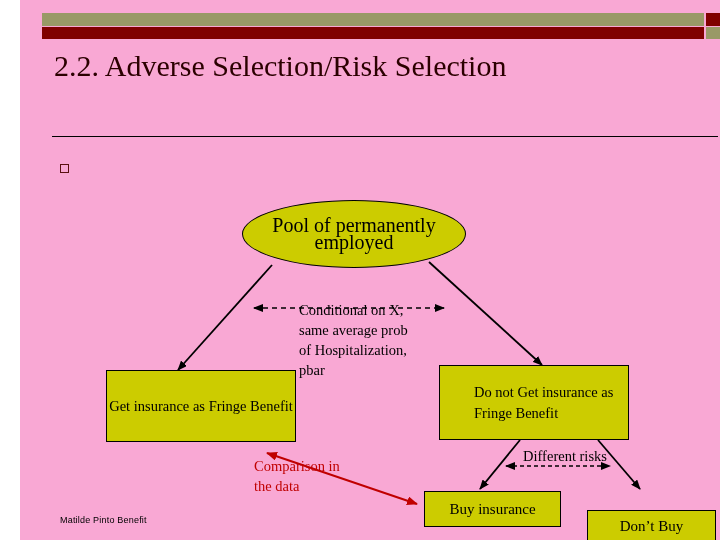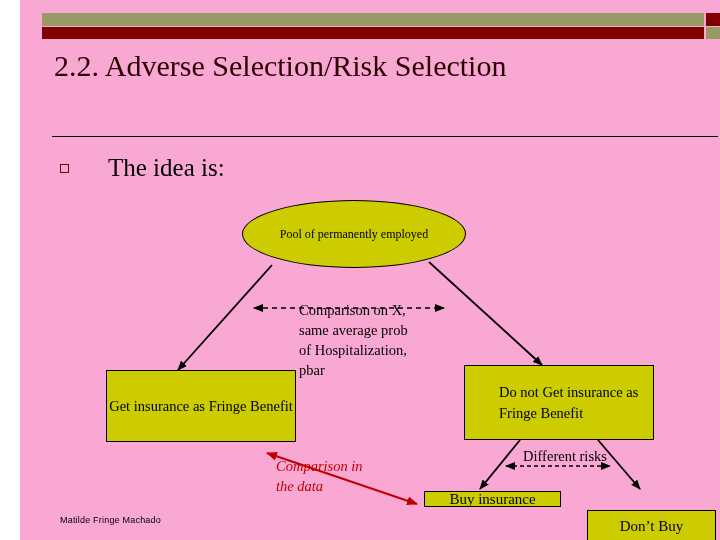--- a/index.html
+++ b/index.html
@@ -130,21 +130,21 @@
     border: 1px solid #000000;
     border-radius: 50%;
     display: flex;
     align-items: center;
     justify-content: center;
     text-align: center;
     box-sizing: border-box;
   }
   .ellipse .shape-text {
     font-family: "Liberation Serif", serif;
-    font-size: 12px;
+    font-size: 20px;
     line-height: 17px;
     color: #000000;
   }
 
   .box {
     position: absolute;
     background: #CCCC00;
     border: 1px solid #000000;
     box-sizing: border-box;
   }
@@ -214,21 +214,20 @@
     <div class="bar-khaki-square"></div>
   </div>
 
   <div id="title-block">
     <div class="title-line">2.2. Adverse Selection/Risk Selection</div>
   </div>
   <div id="title-rule"></div>
 
   <div id="bullet-row">
     <div id="bullet-square"></div>
-    <div id="bullet-text">The idea is:</div>
   </div>
 
   <div id="diagram">
 
     <svg id="arrow-svg" viewBox="0 0 720 540" xmlns="http://www.w3.org/2000/svg">
       <defs>
         <marker id="ah-black" markerWidth="10" markerHeight="8" refX="9" refY="4" orient="auto" markerUnits="userSpaceOnUse">
           <path d="M0,0 L10,4 L0,8 z" fill="#000000"></path>
         </marker>
         <marker id="ah-black-start" markerWidth="10" markerHeight="8" refX="1" refY="4" orient="auto" markerUnits="userSpaceOnUse">
@@ -254,46 +253,46 @@
 
       <line x1="578" y1="440" x2="620" y2="489" stroke="#000000" stroke-width="1.8" marker-end="url(#ah-black)"></line>
 
       <line x1="486" y1="466" x2="590" y2="466" stroke="#000000" stroke-width="1.4" stroke-dasharray="4,3" marker-end="url(#ah-black)" marker-start="url(#ah-black-start)"></line>
     </svg>
 
     <div class="ellipse" style="left:222px; top:200px; width:224px; height:68px;">
       <span class="shape-text">Pool of permanently employed</span>
     </div>
 
-    <div class="free-label" style="left:279px; top:300px; width:160px;">Comparison on X,
+    <div class="free-label" style="left:279px; top:300px; width:160px;">Conditional on X,
 same average prob
 of Hospitalization,
 pbar</div>
 
     <div class="box center-text" style="left:86px; top:370px; width:190px; height:72px;">
       <span class="shape-text">Get insurance as
 Fringe Benefit</span>
     </div>
 
-    <div class="box left-text" style="left:444px; top:365px; width:190px; height:75px;">
+    <div class="box left-text" style="left:419px; top:365px; width:190px; height:75px;">
       <span class="shape-text">Do not Get
 insurance as
 Fringe Benefit</span>
     </div>
 
-    <div class="free-label red" style="left:256px; top:456px; width:130px;font-style:italic;">Comparison in
+    <div class="free-label red" style="left:234px; top:456px; width:130px;">Comparison in
 the data</div>
 
     <div class="free-label" style="left:480px; top:446px; width:130px;text-align:center;">Different risks</div>
 
-    <div class="box small-box" style="left:404px; top:491px; width:137px; height:16px;">
+    <div class="box small-box" style="left:404px; top:491px; width:137px; height:36px;">
       <span class="shape-text">Buy insurance</span>
     </div>
 
     <div class="box small-box" style="left:567px; top:510px; width:129px; height:32px;">
       <span class="shape-text">Don’t Buy</span>
     </div>
 
   </div>
 
-  <div id="footer-text">Matilde Fringe Machado</div>
+  <div id="footer-text">Matilde Pinto Benefit</div>
 
 </div>
 
 </body></html>

